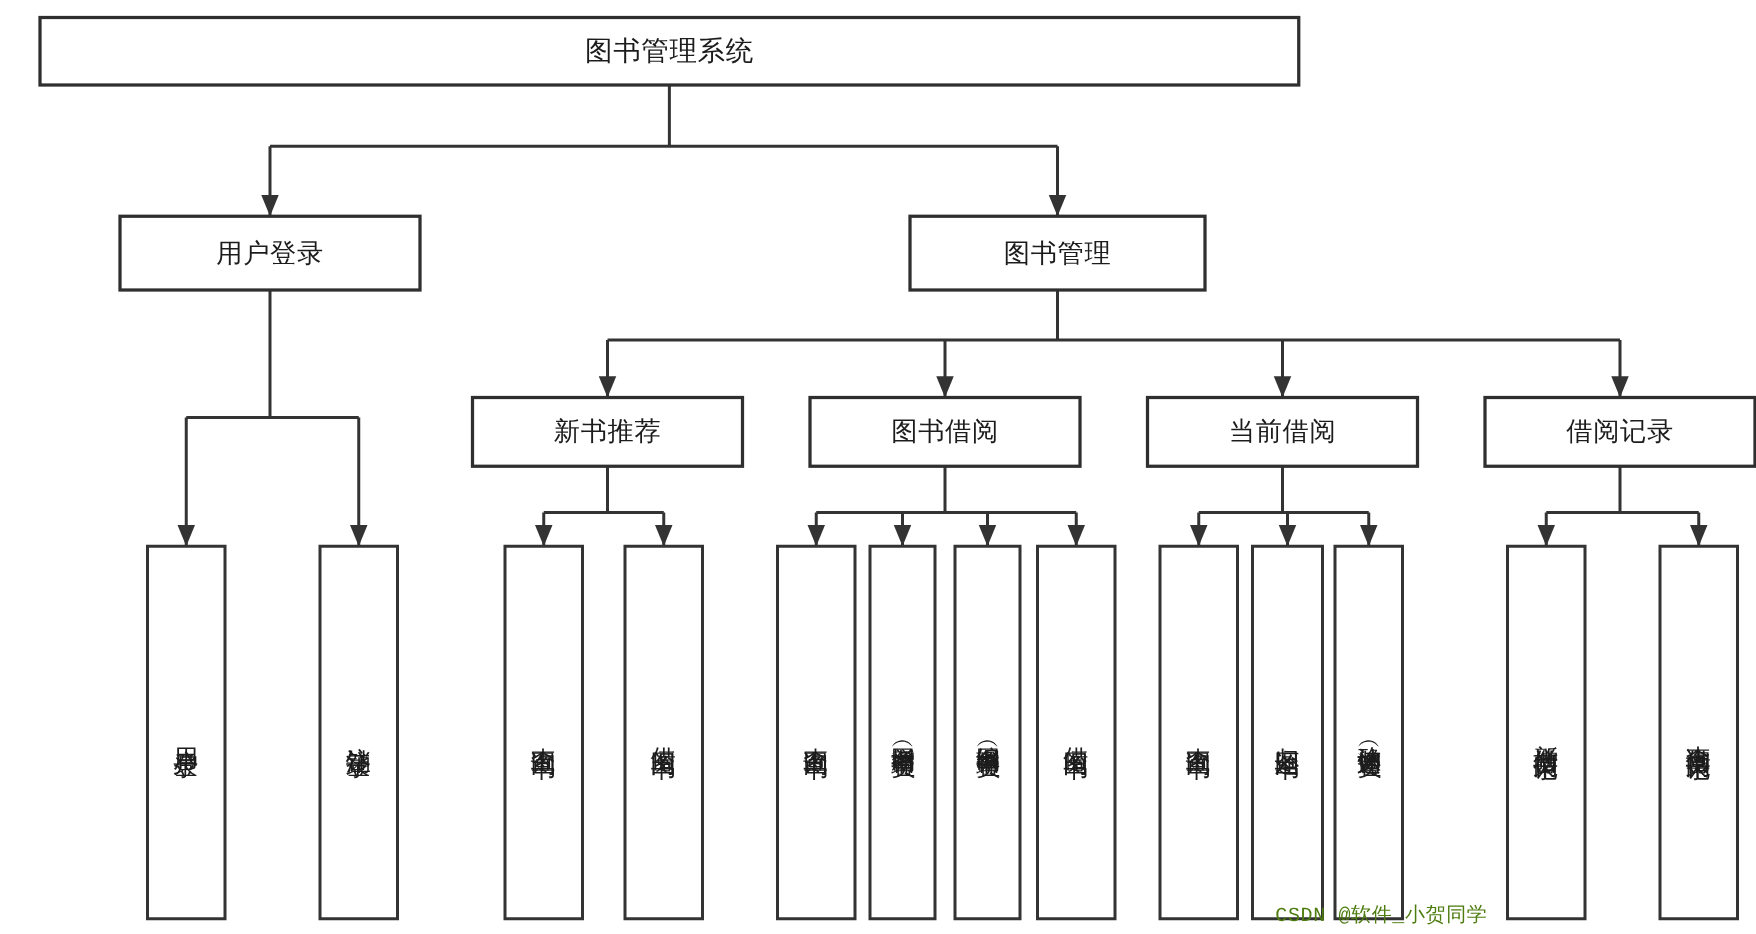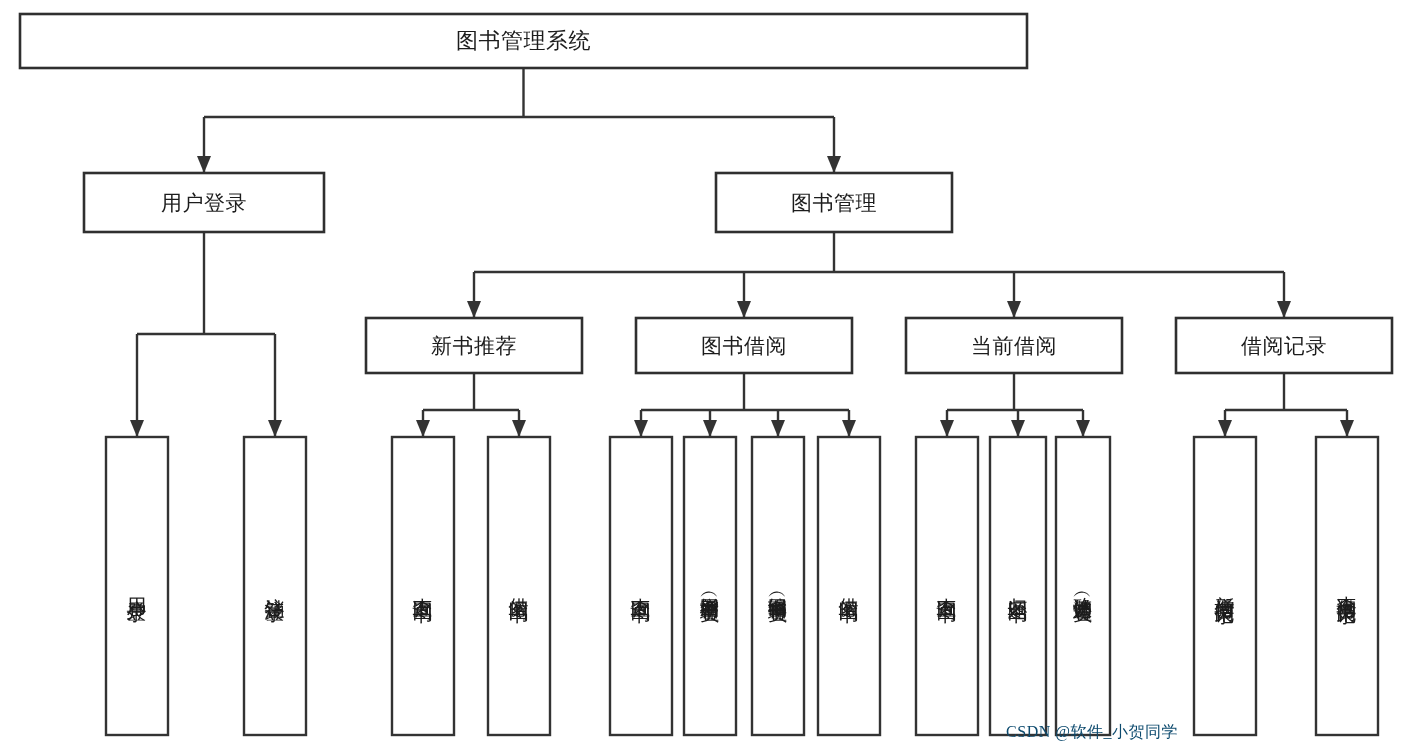--- a/index.html
+++ b/index.html
@@ -10,21 +10,21 @@
   }
   body {
     width: 1405px;
     height: 747px;
     position: relative;
     overflow: hidden;
     font-family: "DejaVu Sans", "Liberation Sans", sans-serif;
   }
   #diagram-root {
     position: absolute;
-    left: 4px;
+    left: 16px;
     top: 0;
     width: 1180px;
     height: 747px;
   }
   svg#flow {
     display: block;
     width: 1405px;
     height: 747px;
     background: #ffffff;
   }
@@ -76,23 +76,23 @@
     letter-spacing: 2px;
     white-space: nowrap;
     text-align: center;
     pointer-events: none;
     user-select: none;
   }
   #watermark {
     position: absolute;
     right: 6px;
     bottom: 4px;
-    font-family: Liberation Serif, serif;
+    font-family: Liberation Mono, monospace;
     font-size: 16px;
-    color: #0c4a6e;
+    color: #4d7c0f;
     letter-spacing: 0.5px;
     white-space: nowrap;
   }
 </style>
 </head>
 <body>
 
 <div id="diagram-root">
   <svg id="flow" viewBox="0 0 1405 747">
     <g id="connectors-layer">

